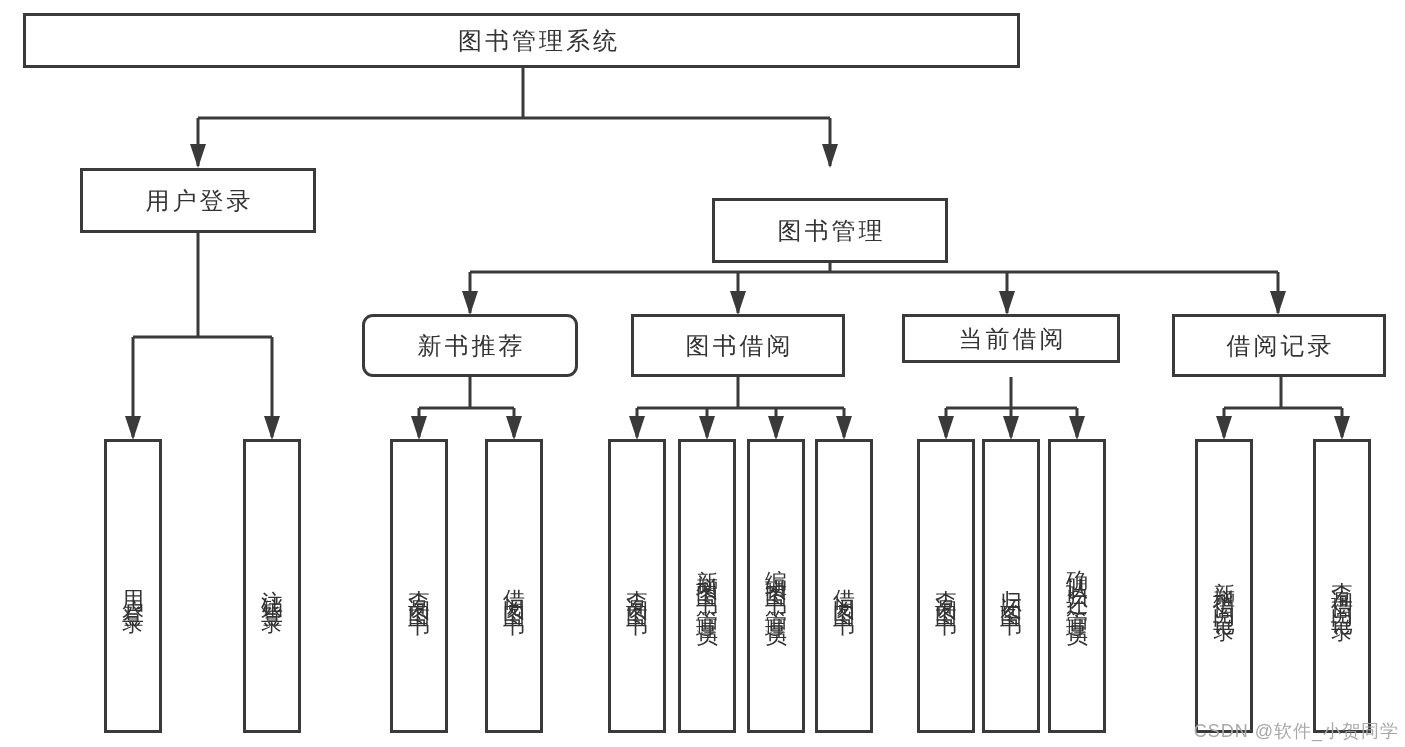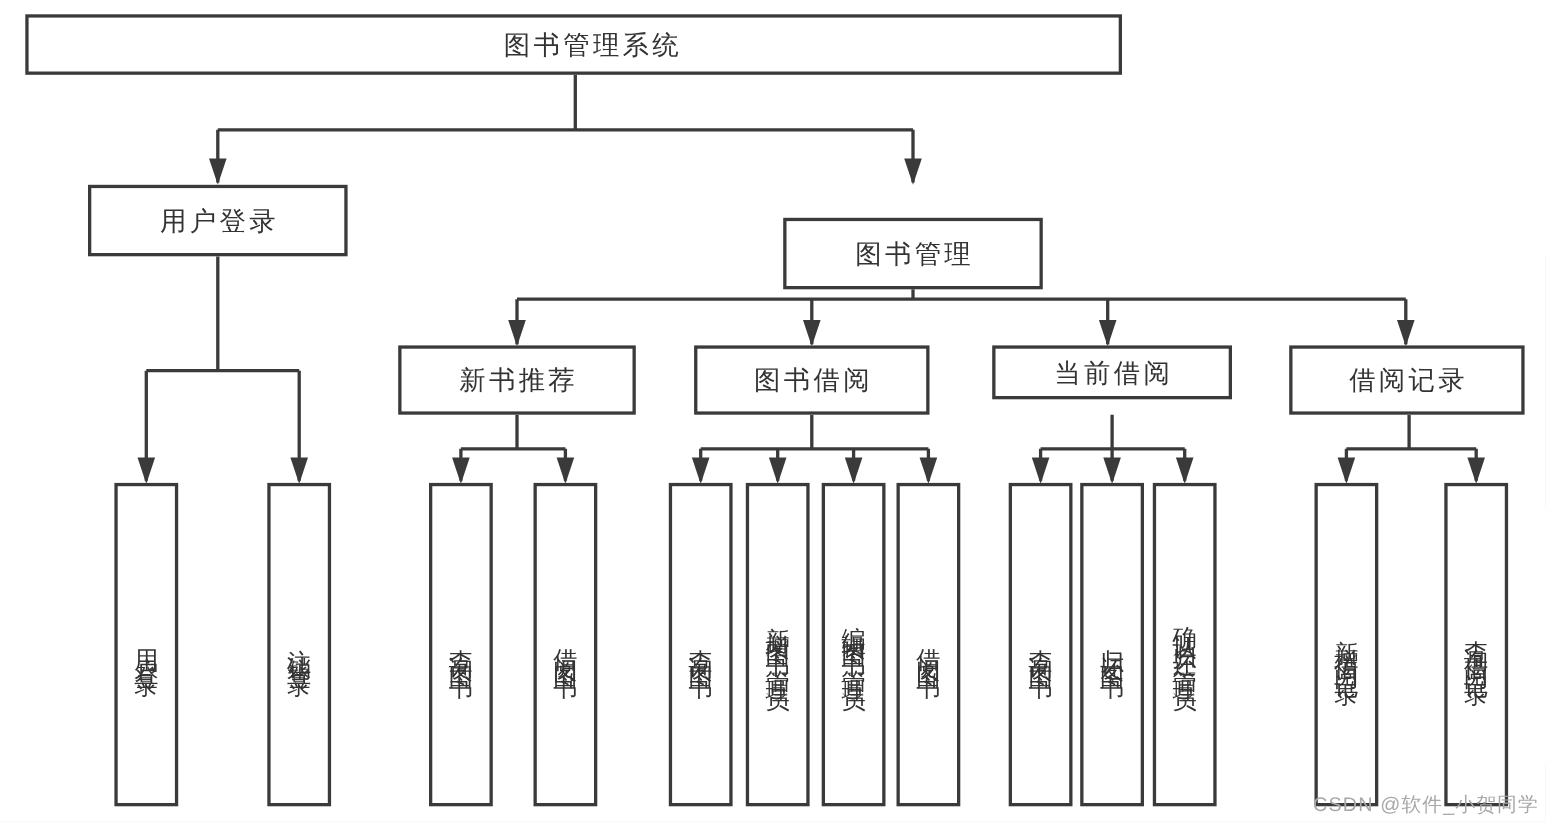--- a/index.html
+++ b/index.html
@@ -94,21 +94,21 @@
     <polygon class="ahead" points="1069,416 1085,416 1077,440"></polygon>
     <polygon class="ahead" points="1216,416 1232,416 1224,440"></polygon>
     <polygon class="ahead" points="1334,416 1350,416 1342,440"></polygon>
   </svg>
 
   <div class="node" style="left:23px;top:13px;width:997px;height:55px;padding-left:32px;">图书管理系统</div>
 
   <div class="node" style="left:80px;top:168px;width:236px;height:65px;">用户登录</div>
   <div class="node" style="left:712px;top:168px;width:236px;height:65px;margin-top:30px;">图书管理</div>
 
-  <div class="node" style="left:362px;top:314px;width:216px;height:63px;">新书推荐</div>
+  <div class="node" style="left:362px;top:314px;width:216px;height:63px;border-radius:11px;">新书推荐</div>
   <div class="node" style="left:631px;top:314px;width:214px;height:63px;">图书借阅</div>
   <div class="node" style="left:902px;top:314px;width:218px;height:49px;">当前借阅</div>
   <div class="node" style="left:1172px;top:314px;width:214px;height:63px;">借阅记录</div>
 
   <div class="node leaf" style="left:104px;top:439px;width:58px;height:294px;">
     <span class="vtext">用户登录</span>
   </div>
   <div class="node leaf" style="left:243px;top:439px;width:58px;height:294px;">
     <span class="vtext">注销登录</span>
   </div>

